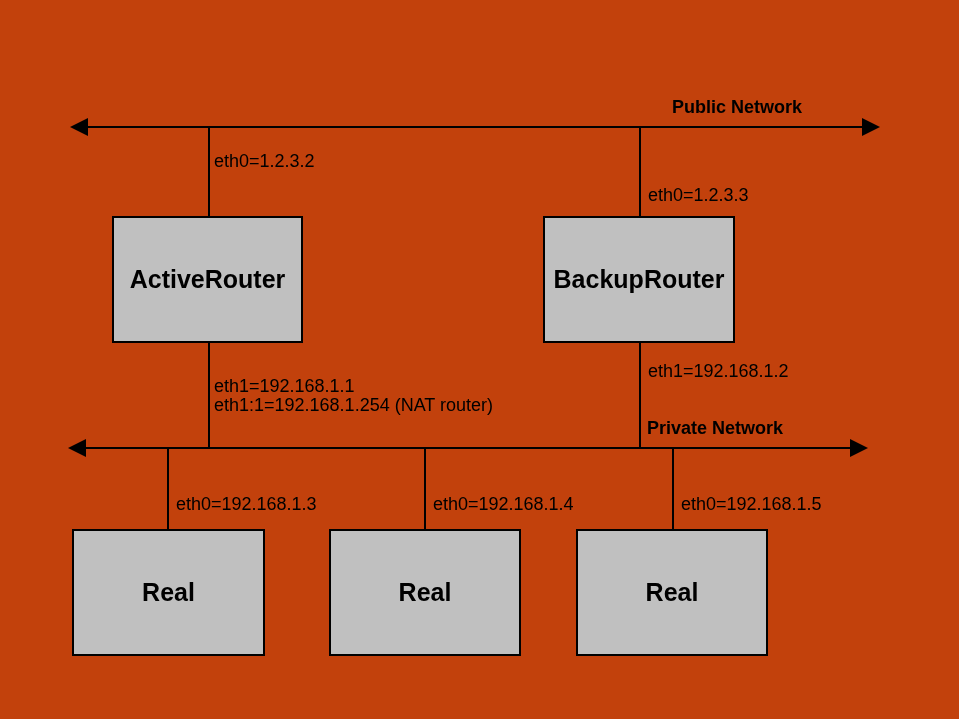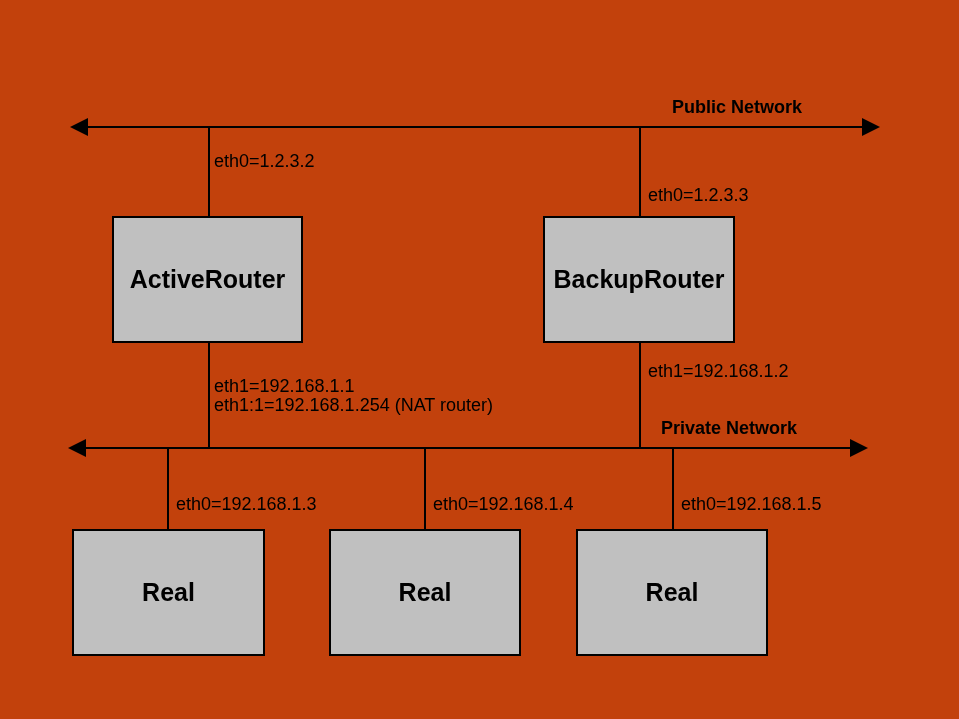--- a/index.html
+++ b/index.html
@@ -98,21 +98,21 @@
     <span>Router</span>
   </div>
 
   <div class="vline" style="left:208px; top:343px; height:105px;"></div>
   <div class="vline" style="left:639px; top:343px; height:105px;"></div>
 
   <div class="iface-label" style="left:214px; top:362px;margin-top:15px;">eth1=192.168.1.1</div>
   <div class="iface-label" style="left:214px; top:396px;">eth1:1=192.168.1.254 (NAT router)</div>
   <div class="iface-label" style="left:648px; top:362px;">eth1=192.168.1.2</div>
 
-  <div class="net-label" style="left:661px; top:418px;">Private Network</div>
+  <div class="net-label" style="left:647px; top:418px;">Private Network</div>
 
   <div class="arrow-left" style="left:68px; top:439px;"></div>
   <div class="hline" style="left:85px; top:447px; width:765px;"></div>
   <div class="arrow-right" style="left:850px; top:439px;"></div>
 
   <div class="vline" style="left:167px; top:447px; height:82px;"></div>
   <div class="vline" style="left:424px; top:447px; height:82px;"></div>
   <div class="vline" style="left:672px; top:447px; height:82px;"></div>
 
   <div class="iface-label" style="left:176px; top:495px;">eth0=192.168.1.3</div>

